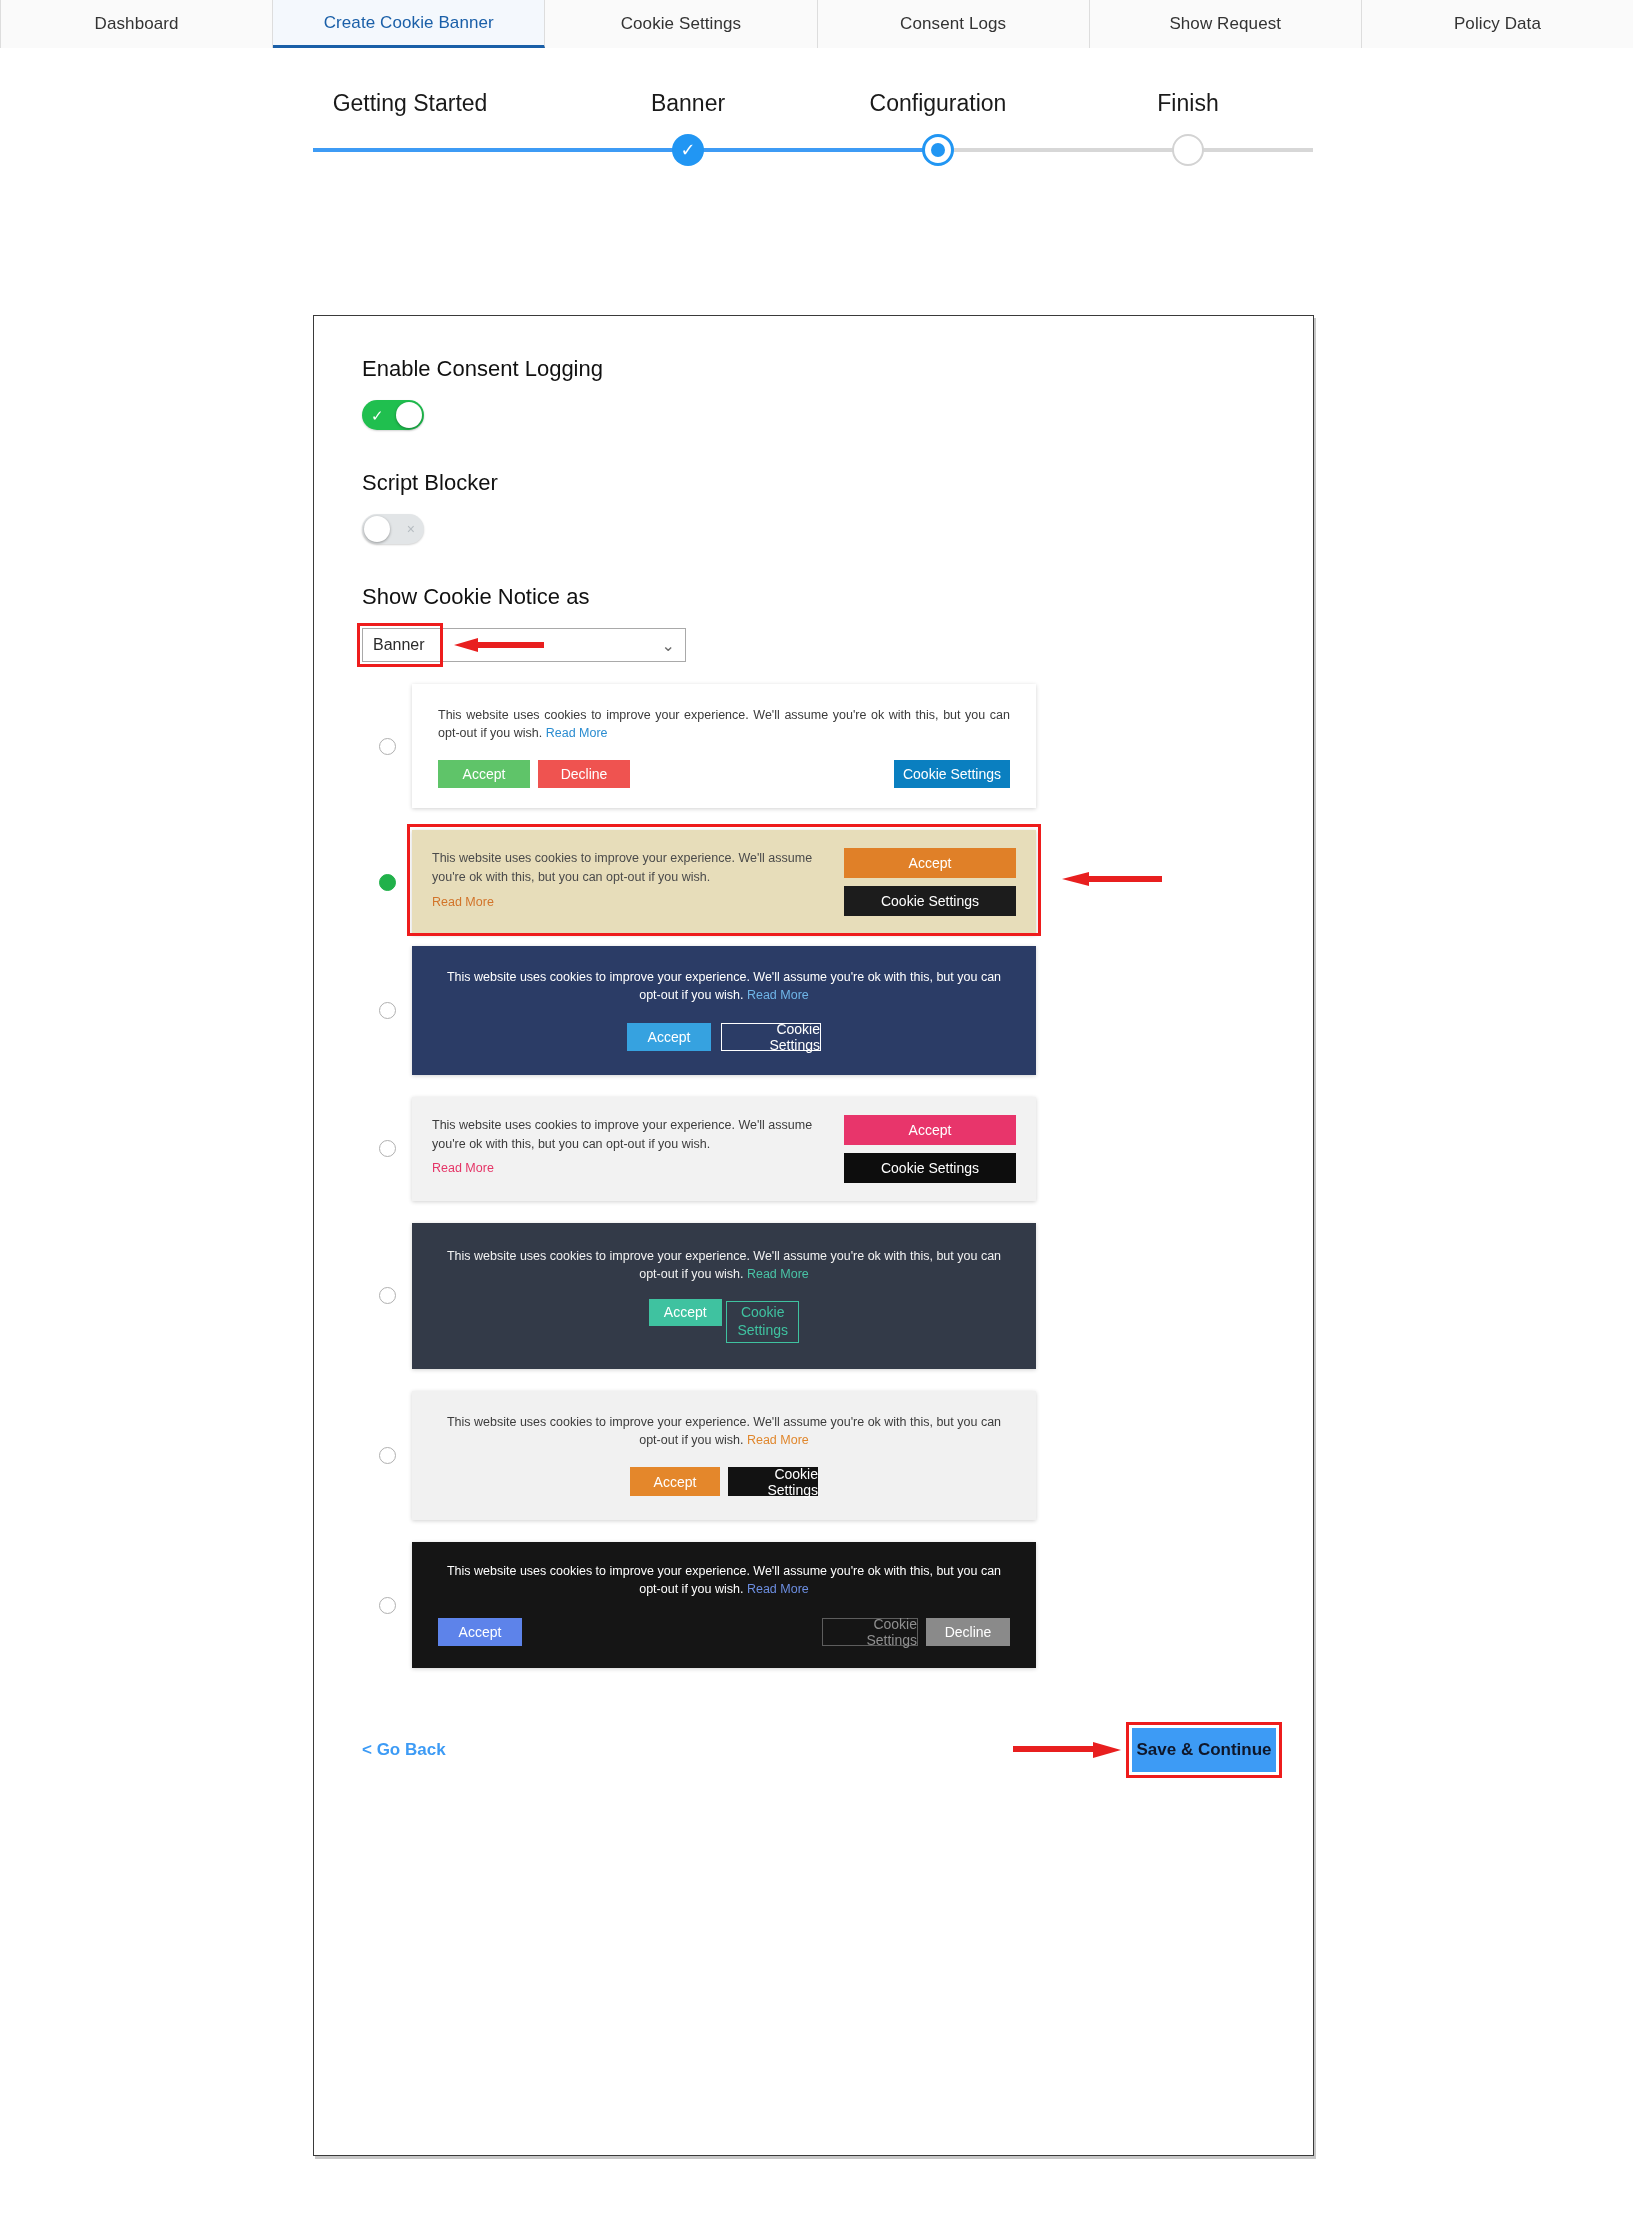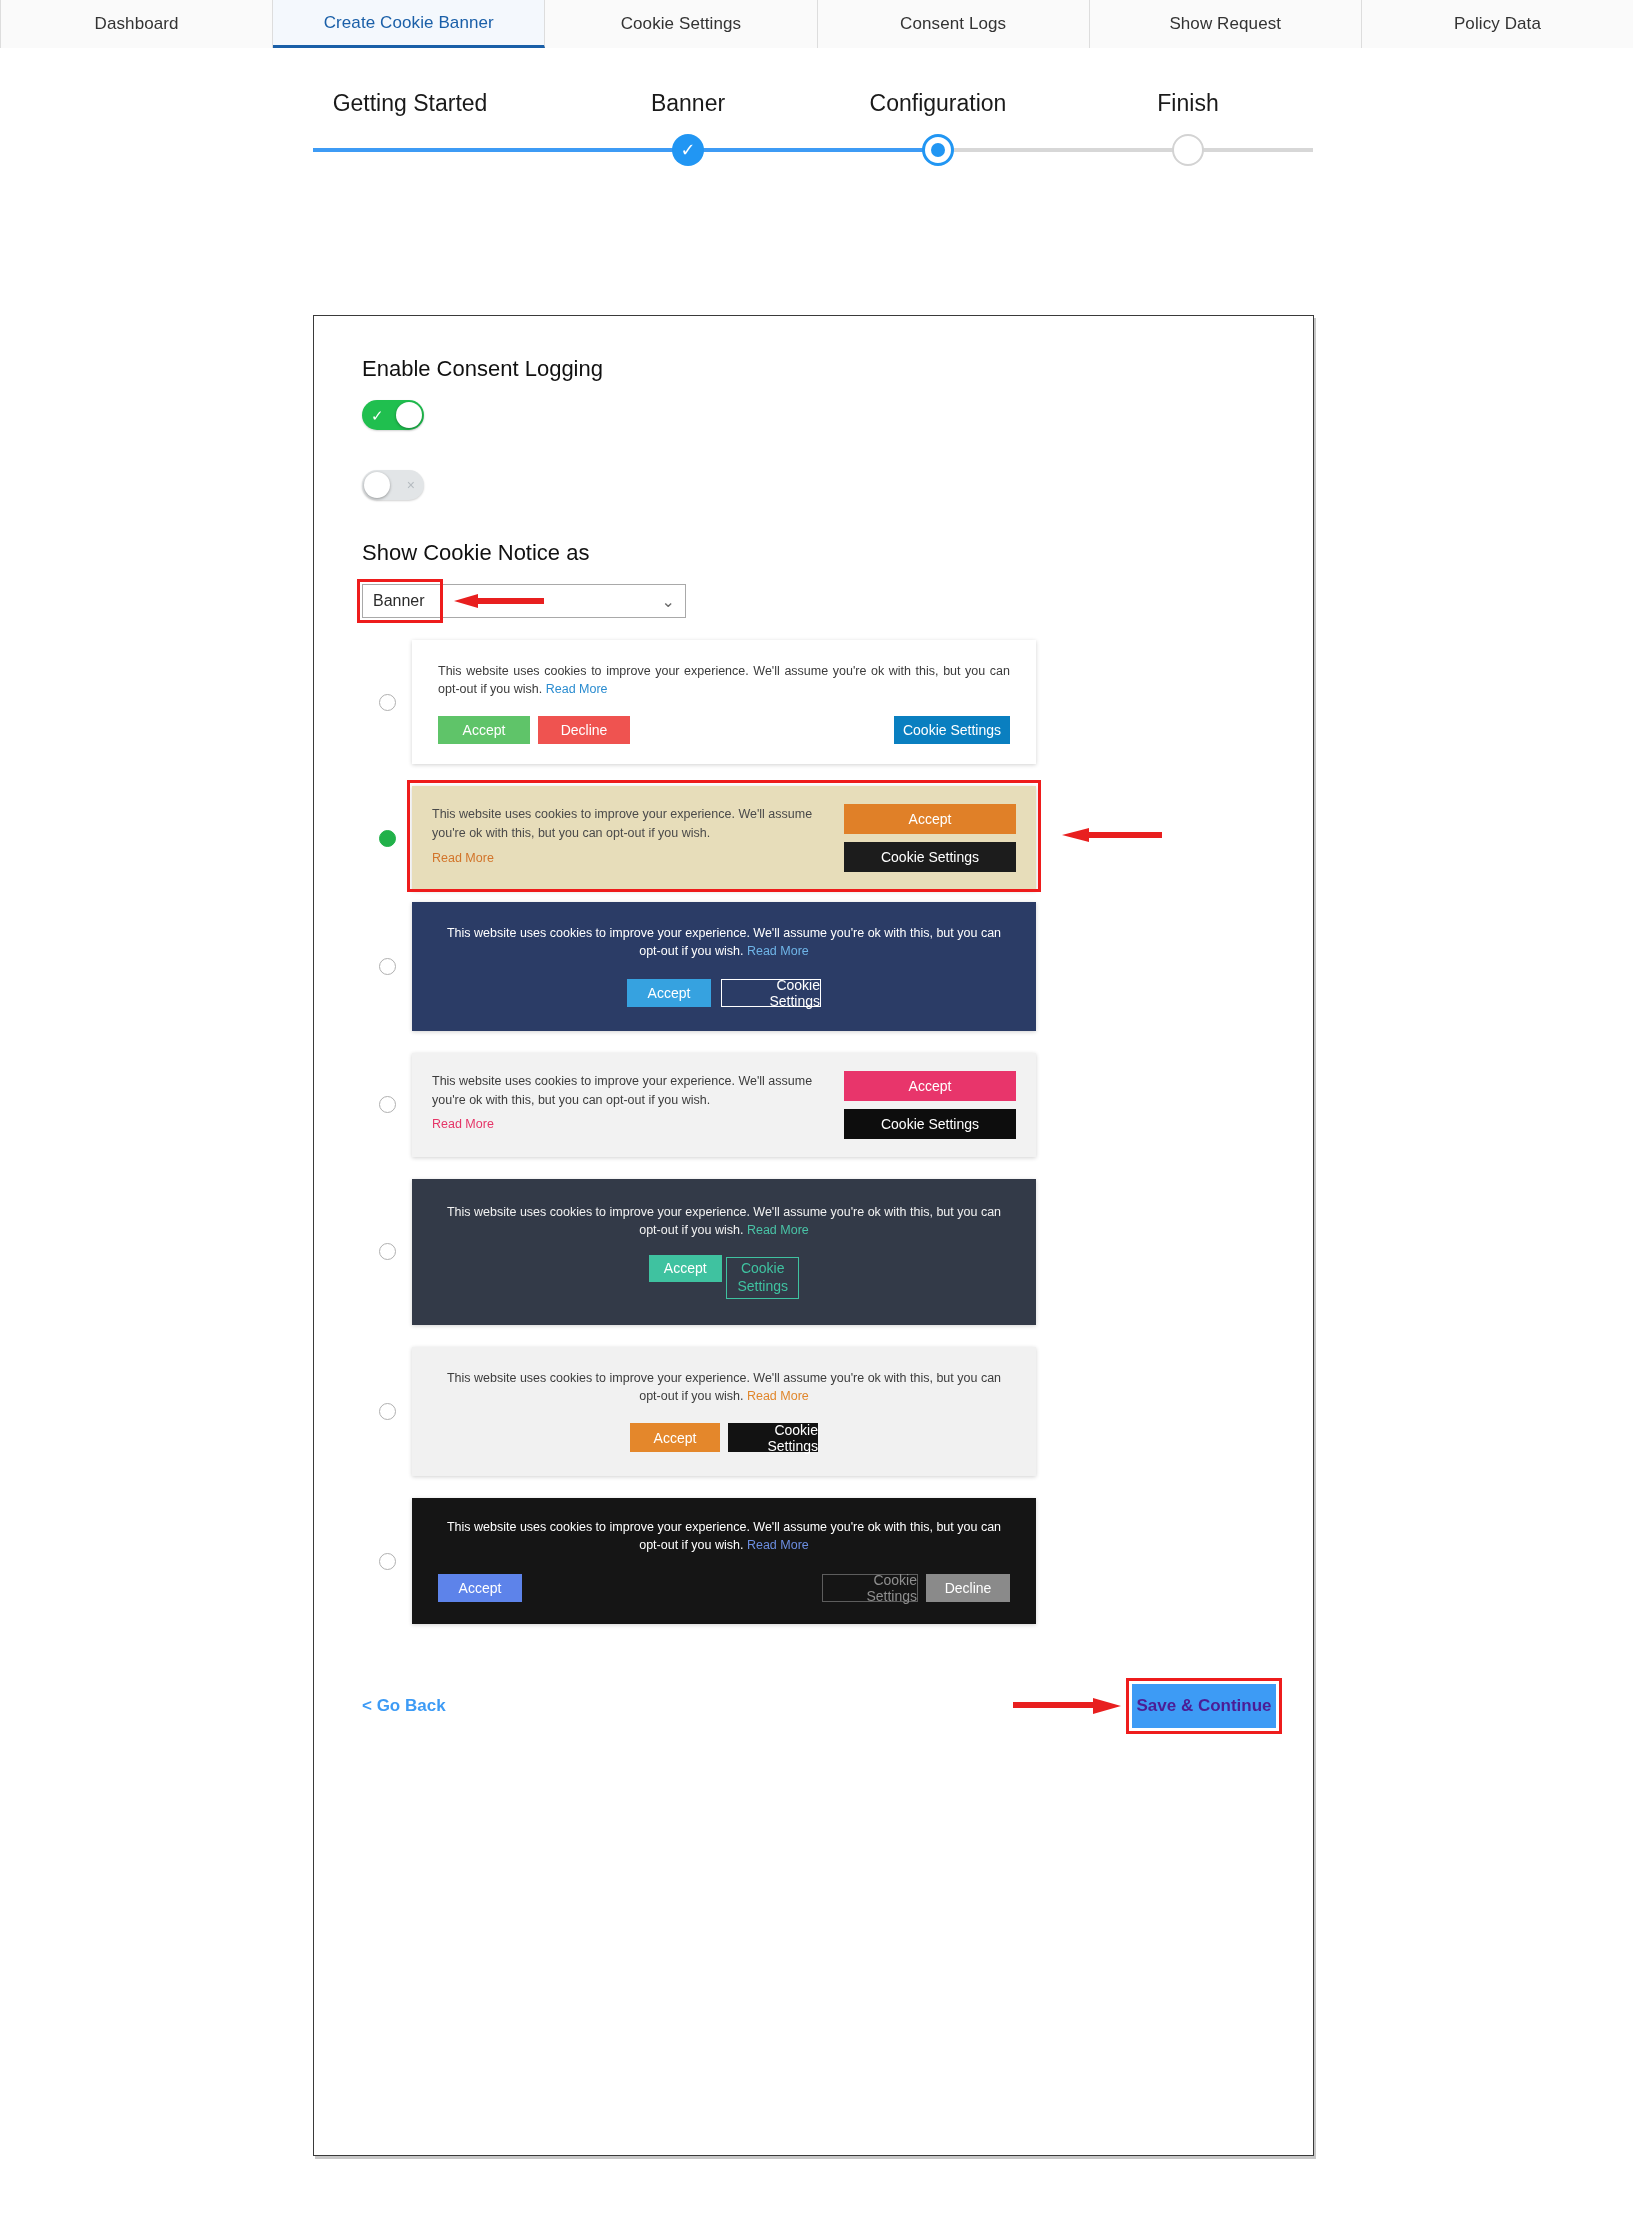--- a/index.html
+++ b/index.html
@@ -263,21 +263,21 @@
   .c7 .accept { background:#5d83ea; width:84px; height:28px; }
   .c7 .cset   { background:transparent; border:1px solid #5d5d5d; color:#8f8f8f; width:96px; height:28px; margin-left:auto; }
   .c7 .decline{ background:#8a8a8a; width:84px; height:28px; margin-left:8px; }
 
   
   .footer { position:relative; display:flex; align-items:center; padding:0 45px 0 48px; }
   .goback { font-size:17px; color:#3d9bf5; font-weight:bold; }
   .save-btn {
     margin-left:auto;
     background:#3d9bf5;
-    color:#4c1d95;
+    color:#0f172a;
     font-size:17px;
     font-weight:bold;
     width:144px; height:44px;
     display:flex; align-items:center; justify-content:center;
     border:none;
   }
 </style>
 </head>
 <body>
 
@@ -327,20 +327,21 @@
   <div class="panel-inner">
 
     <div class="field-label">Enable Consent Logging</div>
     <span class="toggle on">
       <span class="gly">✓</span>
       <span class="knob"></span>
     </span>
 
     <div class="spacer-40"></div>
 
+    <div class="field-label">Script Blocker</div>
     <span class="toggle off">
       <span class="gly">×</span>
       <span class="knob"></span>
     </span>
 
     <div class="spacer-40"></div>
 
     <div class="field-label">Show Cookie Notice as</div>
 
     <div class="select-row">

